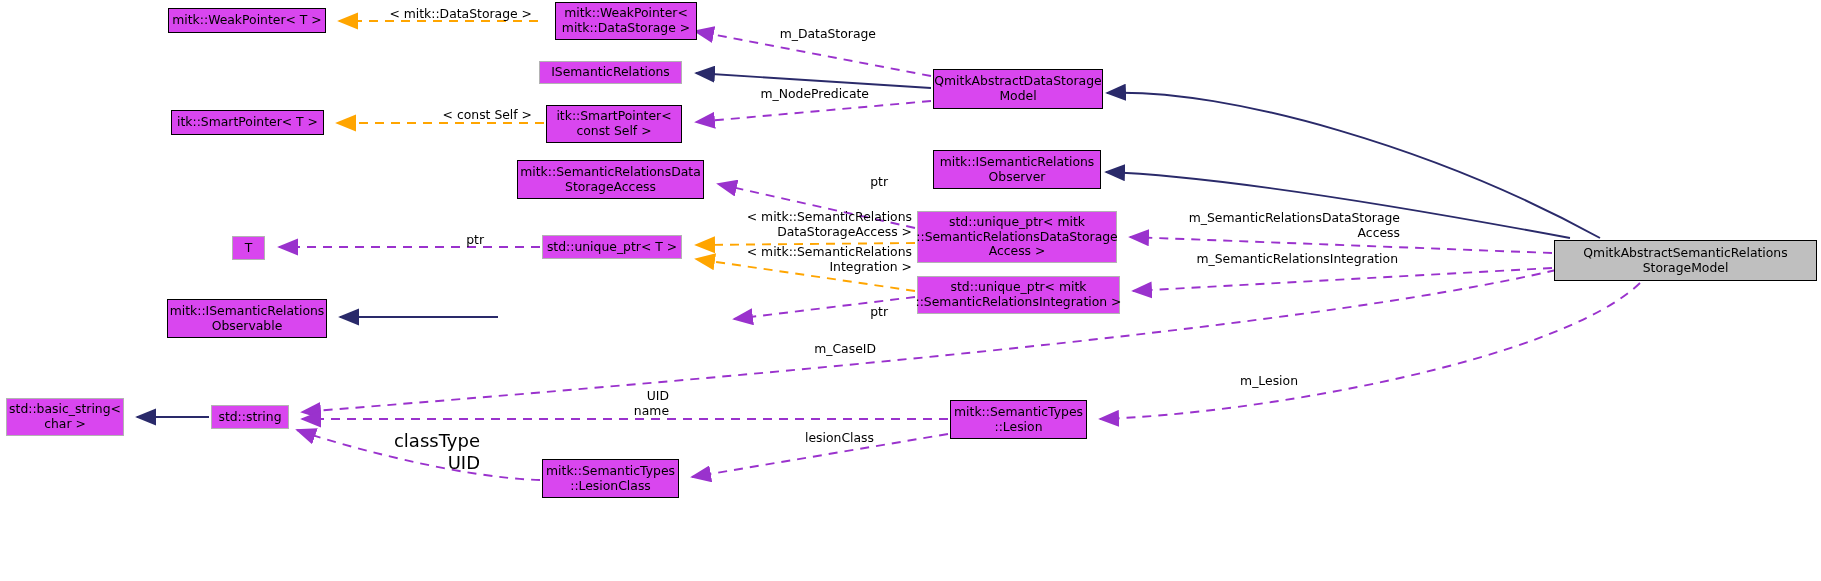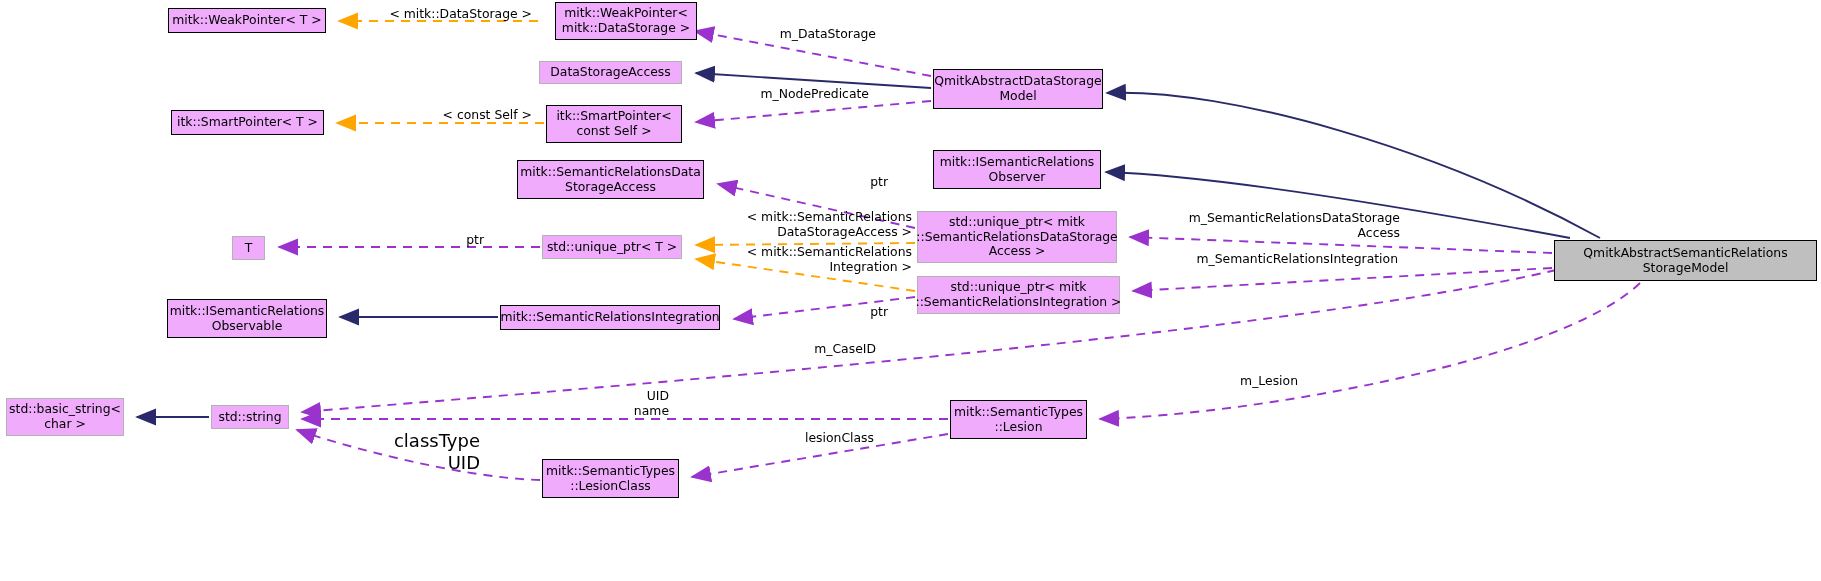--- a/index.html
+++ b/index.html
@@ -26,21 +26,21 @@
   .node {
     position: absolute;
     box-sizing: border-box;
     display: flex;
     align-items: center;
     justify-content: center;
     text-align: center;
     line-height: 1.18;
     color: #000000;
     white-space: pre;
-    background: #f0abfc;
+    background: #d946ef;
   }
   .node.solid  { border: 1.6px solid #000000; }
   .node.light  { border: 1.3px solid #b3b3b3; }
   .node.hl {
     border: 1.6px solid #000000;
     background: #bfbfbf;
   }
   .edge-label {
     position: absolute;
     color: #000000;
@@ -95,40 +95,39 @@
       <path d="M1600,238 C1440,150 1230,88 1107,93"></path>
       <path d="M1570,238 C1420,210 1220,176 1106,172"></path>
       <path d="M498,317 L340,317"></path>
       <path d="M209,417 L137,417"></path>
     </g>
   </svg>
 
   <div class="node solid" style="left: 168px; top: 8px; width: 158px; height: 25px; font-size: 12.4px;"><span>mitk::WeakPointer&lt; T &gt;</span></div>
   <div class="node solid" style="left: 540px; top: 2px; width: 142px; height: 38px; font-size: 12.4px; margin-left: 15px;"><span>mitk::WeakPointer&lt;
 mitk::DataStorage &gt;</span></div>
-  <div class="node light" style="left: 539px; top: 61px; width: 143px; height: 23px; font-size: 12.4px;"><span>DataStorageAccess</span></div>
+  <div class="node light" style="left: 539px; top: 61px; width: 143px; height: 23px; font-size: 12.4px;"><span>ISemanticRelations</span></div>
   <div class="node solid" style="left: 171px; top: 110px; width: 153px; height: 25px; font-size: 12.4px;"><span>itk::SmartPointer&lt; T &gt;</span></div>
   <div class="node solid" style="left: 546px; top: 105px; width: 136px; height: 38px; font-size: 12.4px;"><span>itk::SmartPointer&lt;
 const Self &gt;</span></div>
   <div class="node solid" style="left: 933px; top: 69px; width: 170px; height: 40px; font-size: 12.4px;"><span>QmitkAbstractDataStorage
 Model</span></div>
   <div class="node solid" style="left: 517px; top: 160px; width: 187px; height: 39px; font-size: 12.4px;"><span>mitk::SemanticRelationsData
 StorageAccess</span></div>
   <div class="node solid" style="left: 933px; top: 150px; width: 168px; height: 39px; font-size: 12.4px;"><span>mitk::ISemanticRelations
 Observer</span></div>
   <div class="node light" style="left: 232px; top: 236px; width: 33px; height: 24px; font-size: 12.4px;"><span>T</span></div>
   <div class="node light" style="left: 542px; top: 235px; width: 140px; height: 24px; font-size: 12.4px;"><span>std::unique_ptr&lt; T &gt;</span></div>
   <div class="node light" style="left: 917px; top: 211px; width: 200px; height: 52px; font-size: 12.4px;"><span>std::unique_ptr&lt; mitk
 ::SemanticRelationsDataStorage
 Access &gt;</span></div>
   <div class="node light" style="left: 917px; top: 276px; width: 203px; height: 38px; font-size: 12.4px;"><span>std::unique_ptr&lt; mitk
 ::SemanticRelationsIntegration &gt;</span></div>
   <div class="node solid" style="left: 167px; top: 299px; width: 160px; height: 39px; font-size: 12.4px;"><span>mitk::ISemanticRelations
 Observable</span></div>
-  <div class="node solid" style="left: 500px; top: 305px; width: 220px; height: 25px; font-size: 12.4px;"><span>mitk::SemanticRelationsIntegration</span></div>
   <div class="node light" style="left: 6px; top: 398px; width: 118px; height: 38px; font-size: 12.4px;"><span>std::basic_string&lt;
 char &gt;</span></div>
   <div class="node light" style="left: 211px; top: 405px; width: 78px; height: 24px; font-size: 12.4px;"><span>std::string</span></div>
   <div class="node solid" style="left: 950px; top: 400px; width: 137px; height: 39px; font-size: 12.4px;"><span>mitk::SemanticTypes
 ::Lesion</span></div>
   <div class="node solid" style="left: 542px; top: 459px; width: 137px; height: 39px; font-size: 12.4px;"><span>mitk::SemanticTypes
 ::LesionClass</span></div>
   <div class="node hl" style="left: 1554px; top: 240px; width: 263px; height: 41px; font-size: 12.4px;"><span>QmitkAbstractSemanticRelations
 StorageModel</span></div>
 

